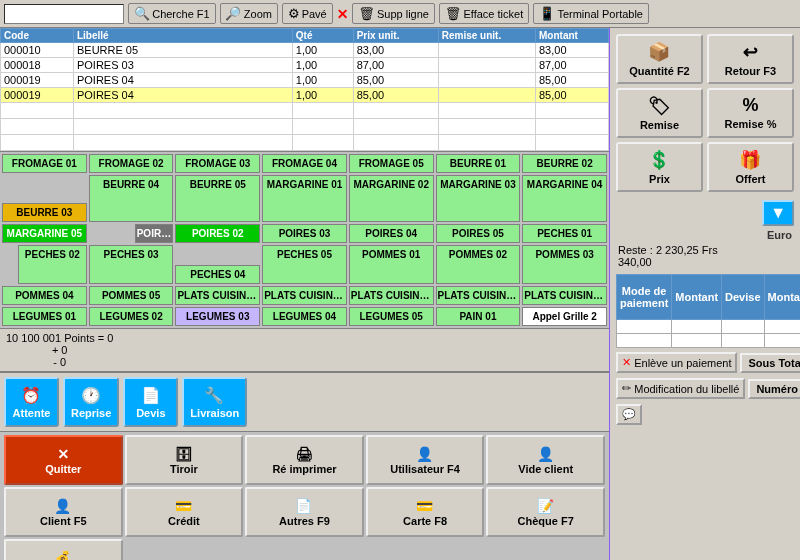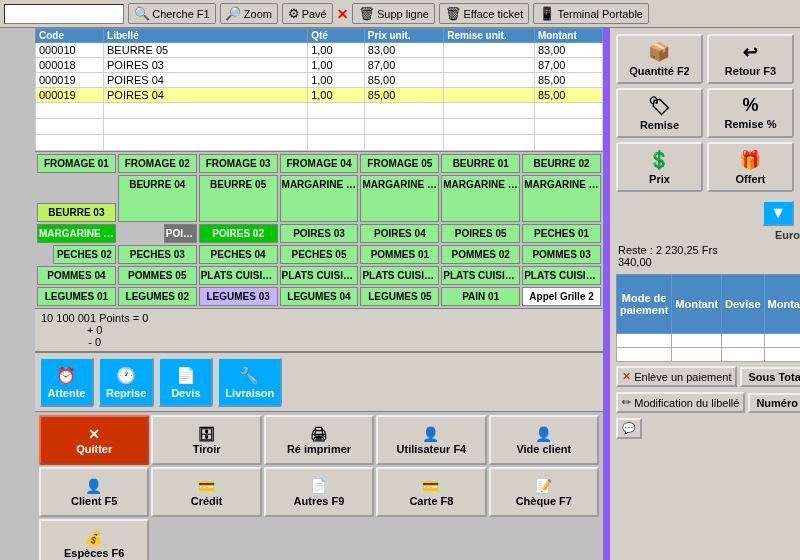--- a/index.html
+++ b/index.html
@@ -18,21 +18,21 @@
     .toolbar-icon { font-size: 13px; }
     .toolbar-input {
       border: 1px inset #808080; background: white; height: 20px; width: 120px; padding: 0 2px;
     }
     .toolbar-red { color: red; font-weight: bold; font-size: 14px; cursor: pointer; }
 
     
     #main { display: flex; height: 532px; }
 
     
-    #left { flex: 1; display: flex; flex-direction: column; border-right: 7px solid #8b5cf6; padding-left: 35px; }
+    #left { flex: 1; display: flex; flex-direction: column; border-right: 1px solid #8b5cf6; }
 
     
     #table-area {
       background: white; flex: 0 0 auto;
       border-bottom: 1px solid #808080;
     }
     table.items {
       width: 100%; border-collapse: collapse;
     }
     table.items th {
@@ -93,32 +93,32 @@
     }
     .right-btn .r-icon { font-size: 18px; }
 
     
     #total-display {
       background: black; color: #00ff00; font-size: 24px; font-weight: bold;
       text-align: right; padding: 5px 8px; margin: 4px 6px 2px 6px;
       border: 2px inset #404040; border-radius: 2px;
     }
     #euro-label {
-      text-align: right; padding-right: 0; font-size: 12px; font-weight: bold; color: #333;
+      text-align: right; padding-right: 8px; font-size: 12px; font-weight: bold; color: #333;
     }
     #reste-label {
       padding: 2px 8px; font-size: 11px;
     }
 
     
     #payment-area {
       flex: 1; padding: 4px 6px; display: flex; flex-direction: column; gap: 3px;
     }
     .pay-table { width: 100%; border-collapse: collapse; font-size: 10px; }
-    .pay-table th { background: #4a8ac4; color: white; padding: 17px 3px; border: 1px solid #6699cc; }
+    .pay-table th { background: #4a8ac4; color: white; padding: 10px 3px; border: 1px solid #6699cc; }
     .pay-table td { border: 1px solid #aaa; height: 14px; background: white; }
 
     .pay-action-btn {
       background: #d4d0c8; border: 2px outset #f0f0f0; cursor: pointer;
       padding: 2px 4px; font-size: 10px; display: flex; align-items: center; gap: 3px;
       white-space: nowrap; margin: 1px 0;
     }
     .pay-action-row { display: flex; align-items: center; gap: 3px; }
     .pay-side-btn {
       background: #d4d0c8; border: 2px outset #f0f0f0; cursor: pointer;
@@ -254,37 +254,37 @@
     </div>
 
     <div id="product-grid">
     <div class="prod-btn" style="background-color: rgb(144, 238, 144);">FROMAGE 01</div>
         <div class="prod-btn" style="background-color: rgb(144, 238, 144);">FROMAGE 02</div>
         <div class="prod-btn" style="background-color: rgb(144, 238, 144);">FROMAGE 03</div>
         <div class="prod-btn" style="background-color: rgb(144, 238, 144);">FROMAGE 04</div>
         <div class="prod-btn" style="background-color: rgb(144, 238, 144);">FROMAGE 05</div>
         <div class="prod-btn" style="background-color: rgb(144, 238, 144);">BEURRE 01</div>
         <div class="prod-btn" style="background-color: rgb(144, 238, 144);">BEURRE 02</div>
-        <div class="prod-btn" style="background-color: #bef264; margin-top: 28px;">BEURRE 03</div>
+        <div class="prod-btn" style="background-color: #eab308; margin-top: 28px;">BEURRE 03</div>
         <div class="prod-btn" style="background-color: rgb(144, 238, 144);">BEURRE 04</div>
         <div class="prod-btn" style="background-color: rgb(144, 238, 144);">BEURRE 05</div>
         <div class="prod-btn" style="background-color: rgb(144, 238, 144);">MARGARINE 01</div>
         <div class="prod-btn" style="background-color: rgb(144, 238, 144);">MARGARINE 02</div>
         <div class="prod-btn" style="background-color: rgb(144, 238, 144);">MARGARINE 03</div>
         <div class="prod-btn" style="background-color: rgb(144, 238, 144);">MARGARINE 04</div>
         <div class="prod-btn" style="background-color: rgb(0, 200, 0); color: white;">MARGARINE 05</div>
         <div class="prod-btn" style="background-color: #737373; color: white; margin-left: 46px;">POIRES 01</div>
         <div class="prod-btn" style="background-color: rgb(0, 200, 0); color: white;">POIRES 02</div>
         <div class="prod-btn" style="background-color: rgb(144, 238, 144);">POIRES 03</div>
         <div class="prod-btn" style="background-color: rgb(144, 238, 144);">POIRES 04</div>
         <div class="prod-btn" style="background-color: rgb(144, 238, 144);">POIRES 05</div>
         <div class="prod-btn" style="background-color: rgb(144, 238, 144);">PECHES 01</div>
         <div class="prod-btn" style="background-color: rgb(144, 238, 144); margin-left: 16px;">PECHES 02</div>
         <div class="prod-btn" style="background-color: rgb(144, 238, 144);">PECHES 03</div>
-        <div class="prod-btn" style="background-color: rgb(144, 238, 144);">PECHES 04</div>
+        <div class="prod-btn" style="background-color: rgb(144, 238, 144); margin-top: 20px;">PECHES 04</div>
         <div class="prod-btn" style="background-color: rgb(144, 238, 144);">PECHES 05</div>
         <div class="prod-btn" style="background-color: rgb(144, 238, 144);">POMMES 01</div>
         <div class="prod-btn" style="background-color: rgb(144, 238, 144);">POMMES 02</div>
         <div class="prod-btn" style="background-color: rgb(144, 238, 144);">POMMES 03</div>
         <div class="prod-btn" style="background-color: rgb(144, 238, 144);">POMMES 04</div>
         <div class="prod-btn" style="background-color: rgb(144, 238, 144);">POMMES 05</div>
         <div class="prod-btn" style="background-color: rgb(144, 238, 144);">PLATS CUISINES 01</div>
         <div class="prod-btn" style="background-color: rgb(144, 238, 144);">PLATS CUISINES 02</div>
         <div class="prod-btn" style="background-color: rgb(144, 238, 144);">PLATS CUISINES 03</div>
         <div class="prod-btn" style="background-color: rgb(144, 238, 144);">PLATS CUISINES 04</div>

